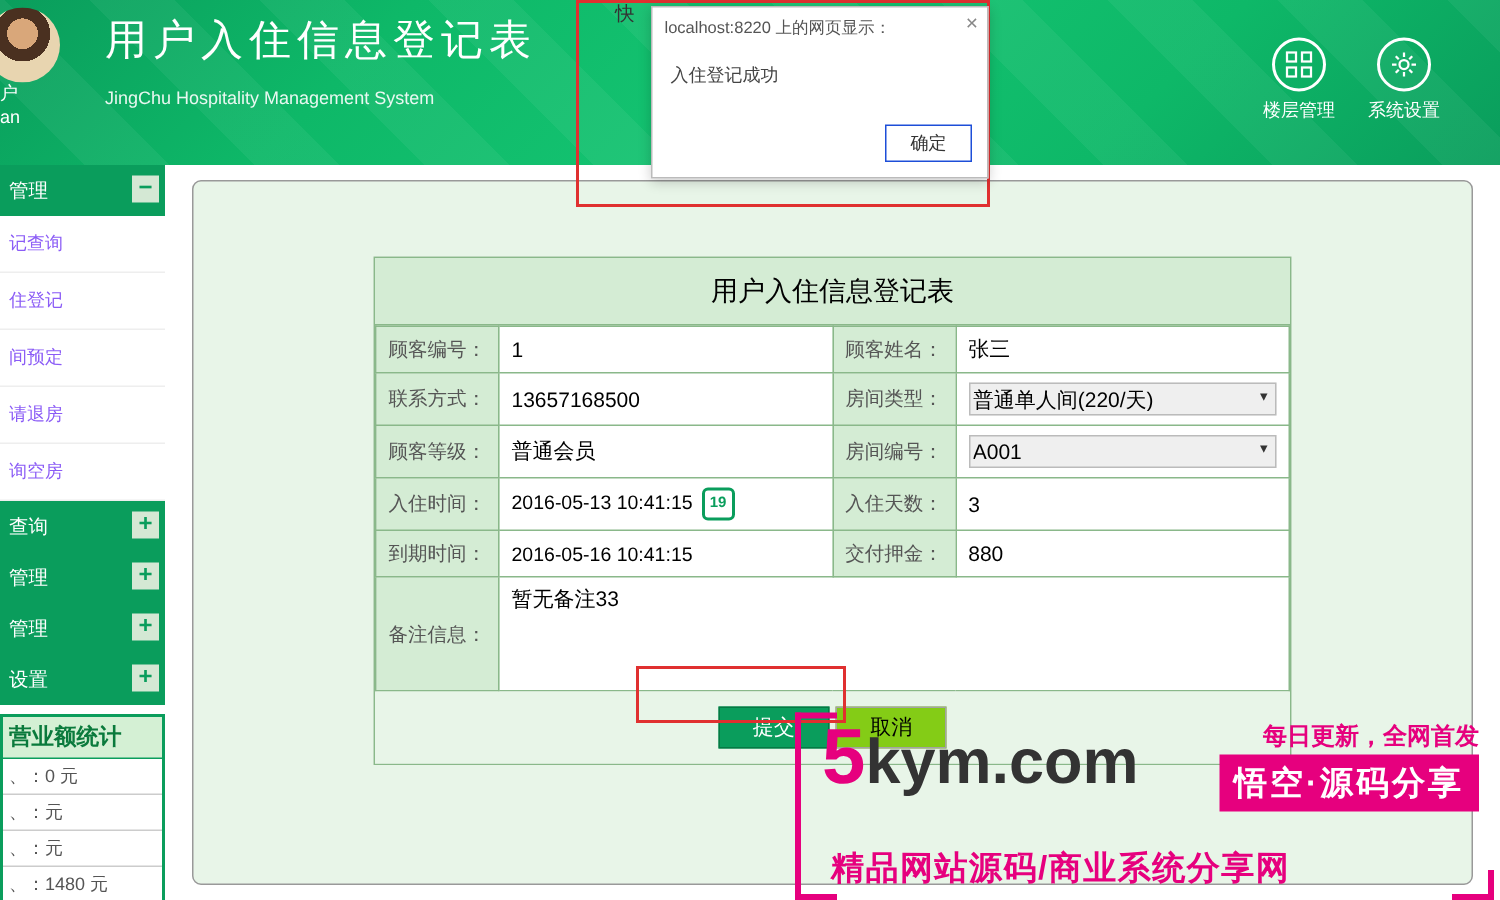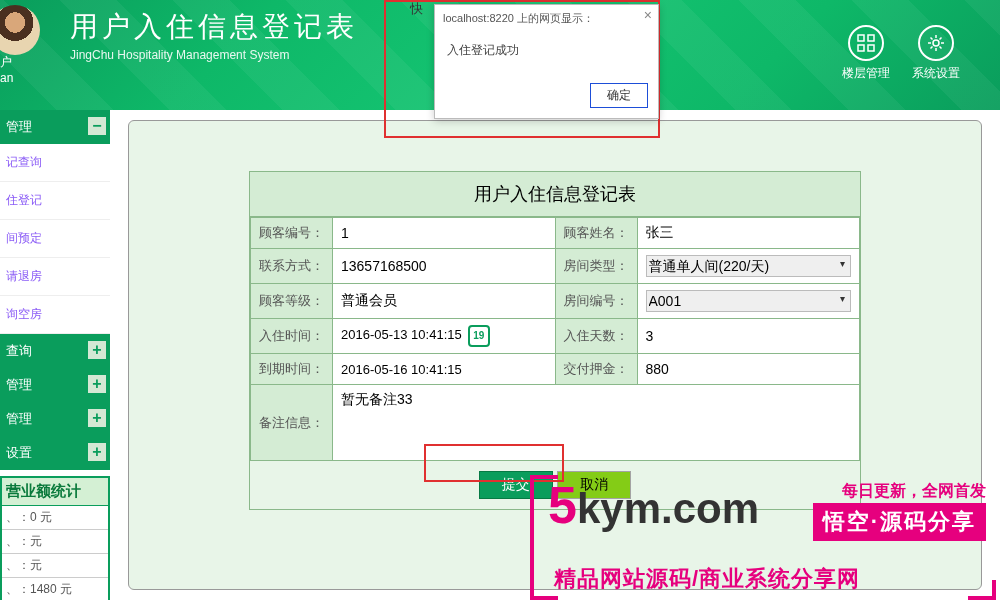--- a/index.html
+++ b/index.html
@@ -4,21 +4,21 @@
 <style>
 *{margin:0;padding:0;box-sizing:border-box;font-family:"Microsoft YaHei",sans-serif}
 body{width:1000px;height:600px;background:#fff;overflow:hidden;position:relative}
 .header{height:110px;background:linear-gradient(135deg,#0a9d5c 0%,#0eb868 25%,#14c371 50%,#0eb868 75%,#0a9d5c 100%);position:relative;padding:8px 0 0 0;overflow:hidden}
 .header::before{content:"";position:absolute;inset:0;background:repeating-linear-gradient(45deg,transparent 0 40px,rgba(255,255,255,.05) 40px 80px)}
 .avatar{position:absolute;left:-10px;top:5px;width:50px;height:50px;border-radius:50%;background:#fff;overflow:hidden}
 .avatar-img{width:100%;height:100%;background:radial-gradient(circle at 50% 35%,#d9a77a 0 25%,#4a3020 25% 45%,#e8d5b0 45%)}
 .user-label{position:absolute;left:0;top:55px;color:#fff;font-size:12px;line-height:1.3}
 .title-block{margin-left:70px;color:#fff;position:relative;z-index:1}
 .app-title{font-size:28px;letter-spacing:4px;font-weight:400}
-.app-sub{font-size:12px;opacity:.9;margin-top:2px}
+.app-sub{font-size:12px;opacity:.9;margin-top:12px}
 .top-btns{margin-left:70px;margin-top:12px;display:flex;gap:8px;position:relative;z-index:1}
 .top-btn{border:1px solid #fff;color:#fff;background:transparent;border-radius:12px;padding:2px 12px;font-size:12px;cursor:pointer}
 .top-icons{position:absolute;right:40px;top:25px;display:flex;gap:22px;z-index:1}
 .top-icon{display:flex;flex-direction:column;align-items:center;color:#fff;font-size:12px;cursor:pointer}
 .top-icon .circ{width:36px;height:36px;border:2px solid #fff;border-radius:50%;display:flex;align-items:center;justify-content:center;margin-bottom:4px}
 .tab-label{position:absolute;left:410px;top:0;color:#333;font-size:13px}
 .body-wrap{display:flex;height:490px}
 .sidebar{width:110px;background:#fff}
 .side-head{background:#0a9d5c;color:#fff;font-size:13px;padding:8px 6px;position:relative;cursor:pointer}
 .side-head .sq{position:absolute;right:4px;top:7px;width:18px;height:18px;background:#d4e8d4;color:#0a9d5c;display:flex;align-items:center;justify-content:center;font-size:16px;font-weight:bold}

